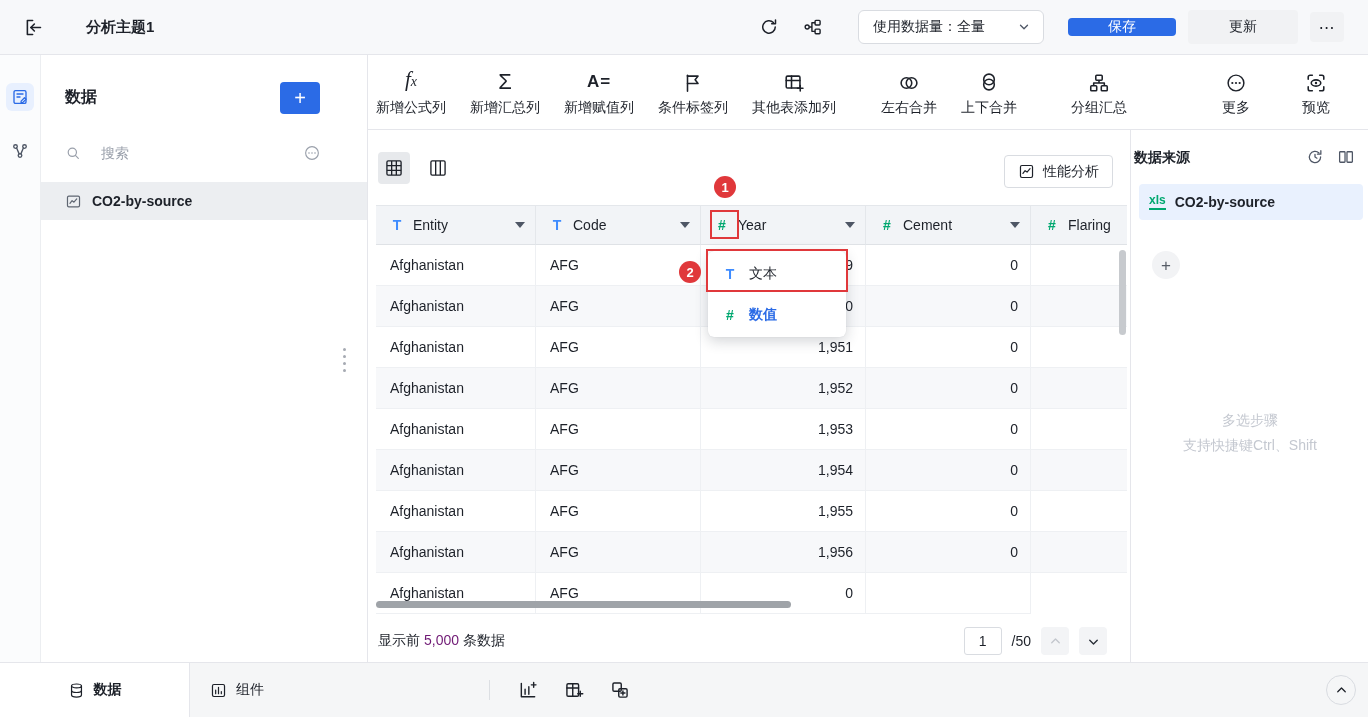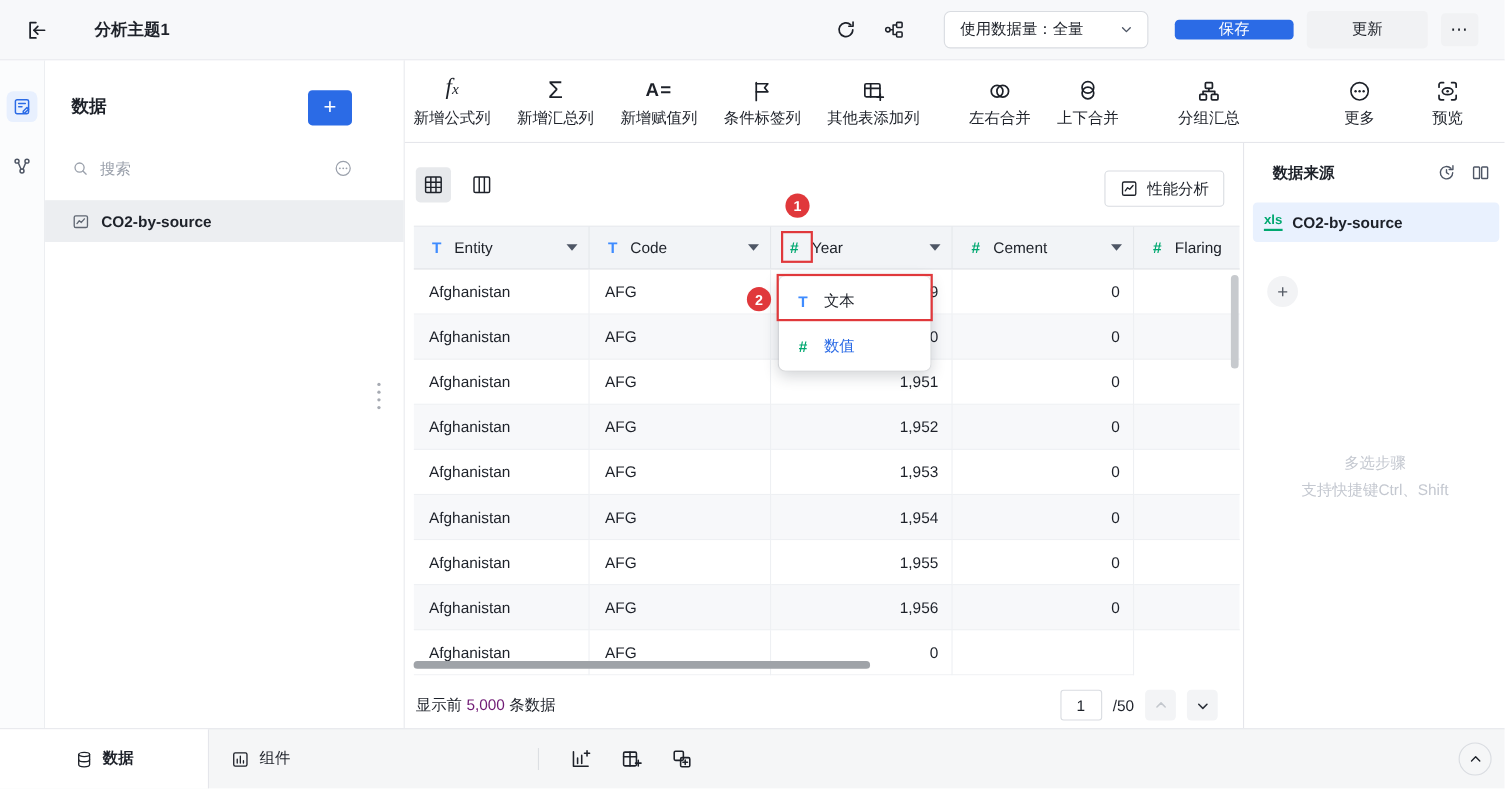--- a/index.html
+++ b/index.html
@@ -23,21 +23,21 @@
 
   
   .icon-strip { position:absolute; left:0; top:55px; width:41px; height:607px; background:#fbfcfd; border-right:1px solid #eceef1; display:flex; flex-direction:column; align-items:center; padding-top:28px; gap:26px; }
   .strip-btn { width:28px; height:28px; border-radius:6px; display:flex; align-items:center; justify-content:center; color:#4e5665; cursor:pointer; }
   .strip-btn.active { background:#e8f0fe; color:#2b6be6; }
 
   
   .left-panel { position:absolute; left:41px; top:55px; width:327px; height:607px; background:#fff; border-right:1px solid #e5e6eb; }
   .lp-title { position:absolute; left:24px; top:32px; font-size:16px; font-weight:700; }
   .lp-add { position:absolute; left:239px; top:27px; width:40px; height:32px; background:#2b6be6; border:none; border-radius:4px; color:#fff; font-size:20px; line-height:1; cursor:pointer; }
-  .lp-search { position:absolute; left:24px; top:80px; width:256px; height:36px; display:flex; align-items:center; gap:10px; color:#9aa0ab; }
+  .lp-search { position:absolute; left:24px; top:80px; width:256px; height:36px; display:flex; align-items:center; gap:20px; color:#9aa0ab; }
   .lp-search input { flex:1; border:none; outline:none; font-size:14px; color:#1d2129; background:transparent; font-family:inherit; }
   .lp-search input::placeholder { color:#9aa0ab; }
   .lp-item { position:absolute; left:0; top:127px; width:326px; height:38px; background:#eceef1; display:flex; align-items:center; gap:10px; padding-left:24px; cursor:pointer; }
   .lp-item-label { font-size:14px; font-weight:700; }
   .drag-handle { position:absolute; left:337px; top:340px; width:14px; height:40px; display:flex; flex-direction:column; align-items:center; justify-content:center; gap:4px; cursor:col-resize; }
   .drag-handle i { width:3px; height:3px; border-radius:50%; background:#a6aab2; }
 
   
   .toolbar { position:absolute; left:368px; top:55px; width:1000px; height:75px; background:#fff; border-bottom:1px solid #e5e6eb; display:flex; align-items:flex-start; padding:13px 24px 0 8px; column-gap:24px; }
   .tb-item { display:flex; flex-direction:column; align-items:center; gap:5px; cursor:pointer; min-width:56px; }
@@ -77,21 +77,21 @@
   .tf-count { color:#701a75; margin:0 4px; }
   .pager { margin-left:auto; display:flex; align-items:center; gap:10px; }
   .page-input { width:38px; height:28px; border:1px solid #d9dce1; border-radius:3px; text-align:center; font-size:14px; font-family:inherit; color:#1d2129; outline:none; }
   .page-total { font-size:14px; }
   .pg-btn { width:28px; height:28px; border:none; border-radius:4px; background:#f3f4f6; display:flex; align-items:center; justify-content:center; cursor:pointer; }
   .pg-btn.up { color:#c3c7cd; }
   .pg-btn.down { color:#2a2f38; }
 
   
   .right-panel { position:absolute; left:1130px; top:130px; width:238px; height:532px; background:#fff; border-left:1px solid #e5e6eb; }
-  .rp-title { position:absolute; left:26px; top:19px; font-size:14px; font-weight:700; }
+  .rp-title { position:absolute; left:3px; top:19px; font-size:14px; font-weight:700; }
   .rp-icons { position:absolute; right:13px; top:18px; display:flex; gap:13px; color:#4e5665; }
   .rp-iconbtn { width:18px; height:18px; cursor:pointer; display:flex; align-items:center; justify-content:center; }
   .rp-source { position:absolute; left:8px; top:54px; width:224px; height:36px; background:#e9f1fe; border-radius:4px; display:flex; align-items:center; gap:9px; padding:0 10px; cursor:pointer; }
   .xls-badge { color:#00a870; font-weight:700; font-size:12px; line-height:1; border-bottom:2px solid #00a870; padding-bottom:2px; }
   .rp-source-name { font-size:14px; font-weight:700; }
   .rp-add { position:absolute; left:21px; top:121px; width:28px; height:28px; border:none; border-radius:50%; background:#f2f3f5; color:#565c66; font-size:17px; line-height:1; cursor:pointer; }
   .rp-hint { position:absolute; left:0; width:238px; top:278px; text-align:center; color:#c4c8d0; font-size:14px; line-height:25px; }
 
   
   .bottombar { position:absolute; left:0; top:662px; width:1368px; height:55px; background:#f5f6f7; border-top:1px solid #e5e6eb; display:flex; align-items:center; }
@@ -102,21 +102,21 @@
   .bb-icons { display:flex; gap:26px; margin-left:28px; color:#1d2129; }
   .bb-iconbtn { width:20px; height:20px; cursor:pointer; }
   .bb-collapse { margin-left:auto; margin-right:12px; width:30px; height:30px; border:1px solid #d9dce1; border-radius:50%; background:transparent; display:flex; align-items:center; justify-content:center; color:#1d2129; cursor:pointer; }
 
   
   .type-menu { position:absolute; left:708px; top:251px; width:138px; background:#fff; border-radius:6px; box-shadow:0 4px 14px rgba(31,41,55,.20), 0 0 1px rgba(31,41,55,.15); padding:2px 0; z-index:50; }
   .menu-item { height:41px; display:flex; align-items:center; gap:11px; padding:0 14px; font-size:14px; cursor:pointer; }
   .menu-item .mi-ic { width:16px; text-align:center; font-weight:700; font-size:14px; flex:none; }
   .mi-ic.t { color:#3f8cff; }
   .mi-ic.n { color:#00a870; }
-  .menu-item.selected .mi-label { color:#2b6be6; font-weight:400; }
+  .menu-item.selected .mi-label { color:#2b6be6; font-weight:700; }
 
   
   .ann-box { position:absolute; border:2px solid #e0383b; z-index:60; pointer-events:none; }
   .box-hash { left:710px; top:210px; width:29px; height:29px; }
   .box-menu { left:706px; top:249px; width:142px; height:43px; }
   .ann-badge { position:absolute; width:22px; height:22px; border-radius:50%; background:#e0383b; color:#fff; font-size:13px; font-weight:700; display:flex; align-items:center; justify-content:center; z-index:61; pointer-events:none; }
   .badge-1 { left:714px; top:176px; }
   .badge-2 { left:679px; top:261px; }
 </style>
 </head>

